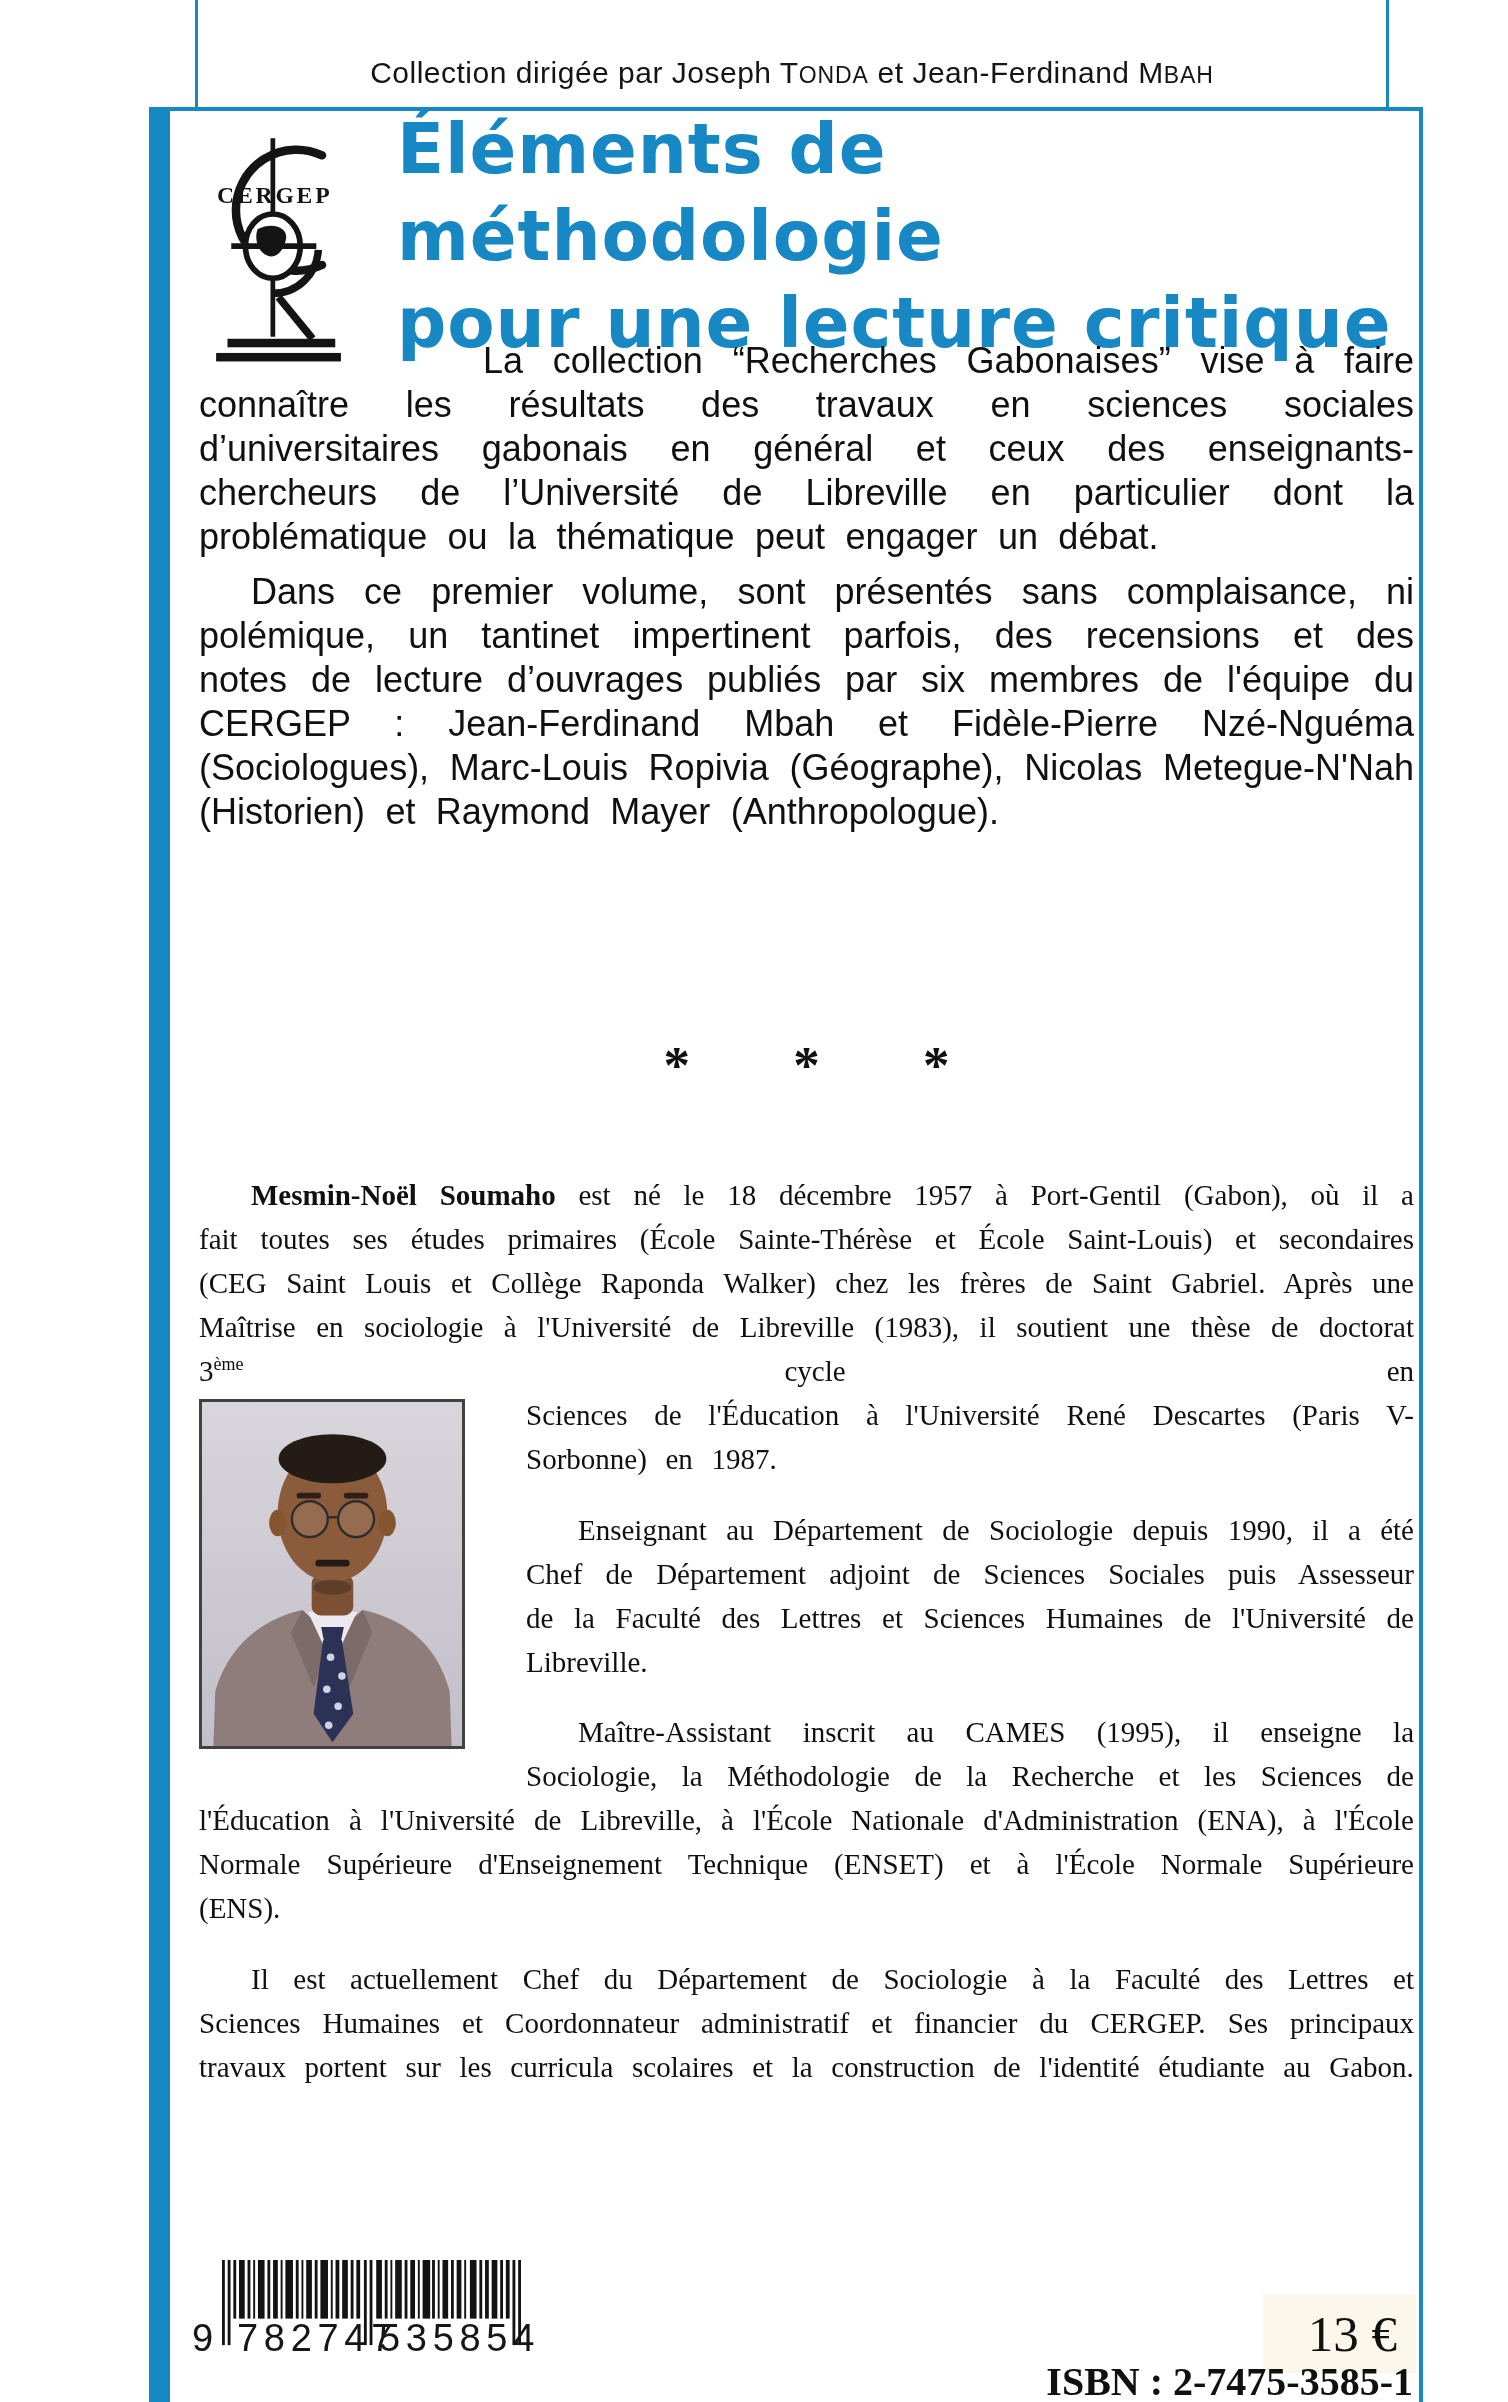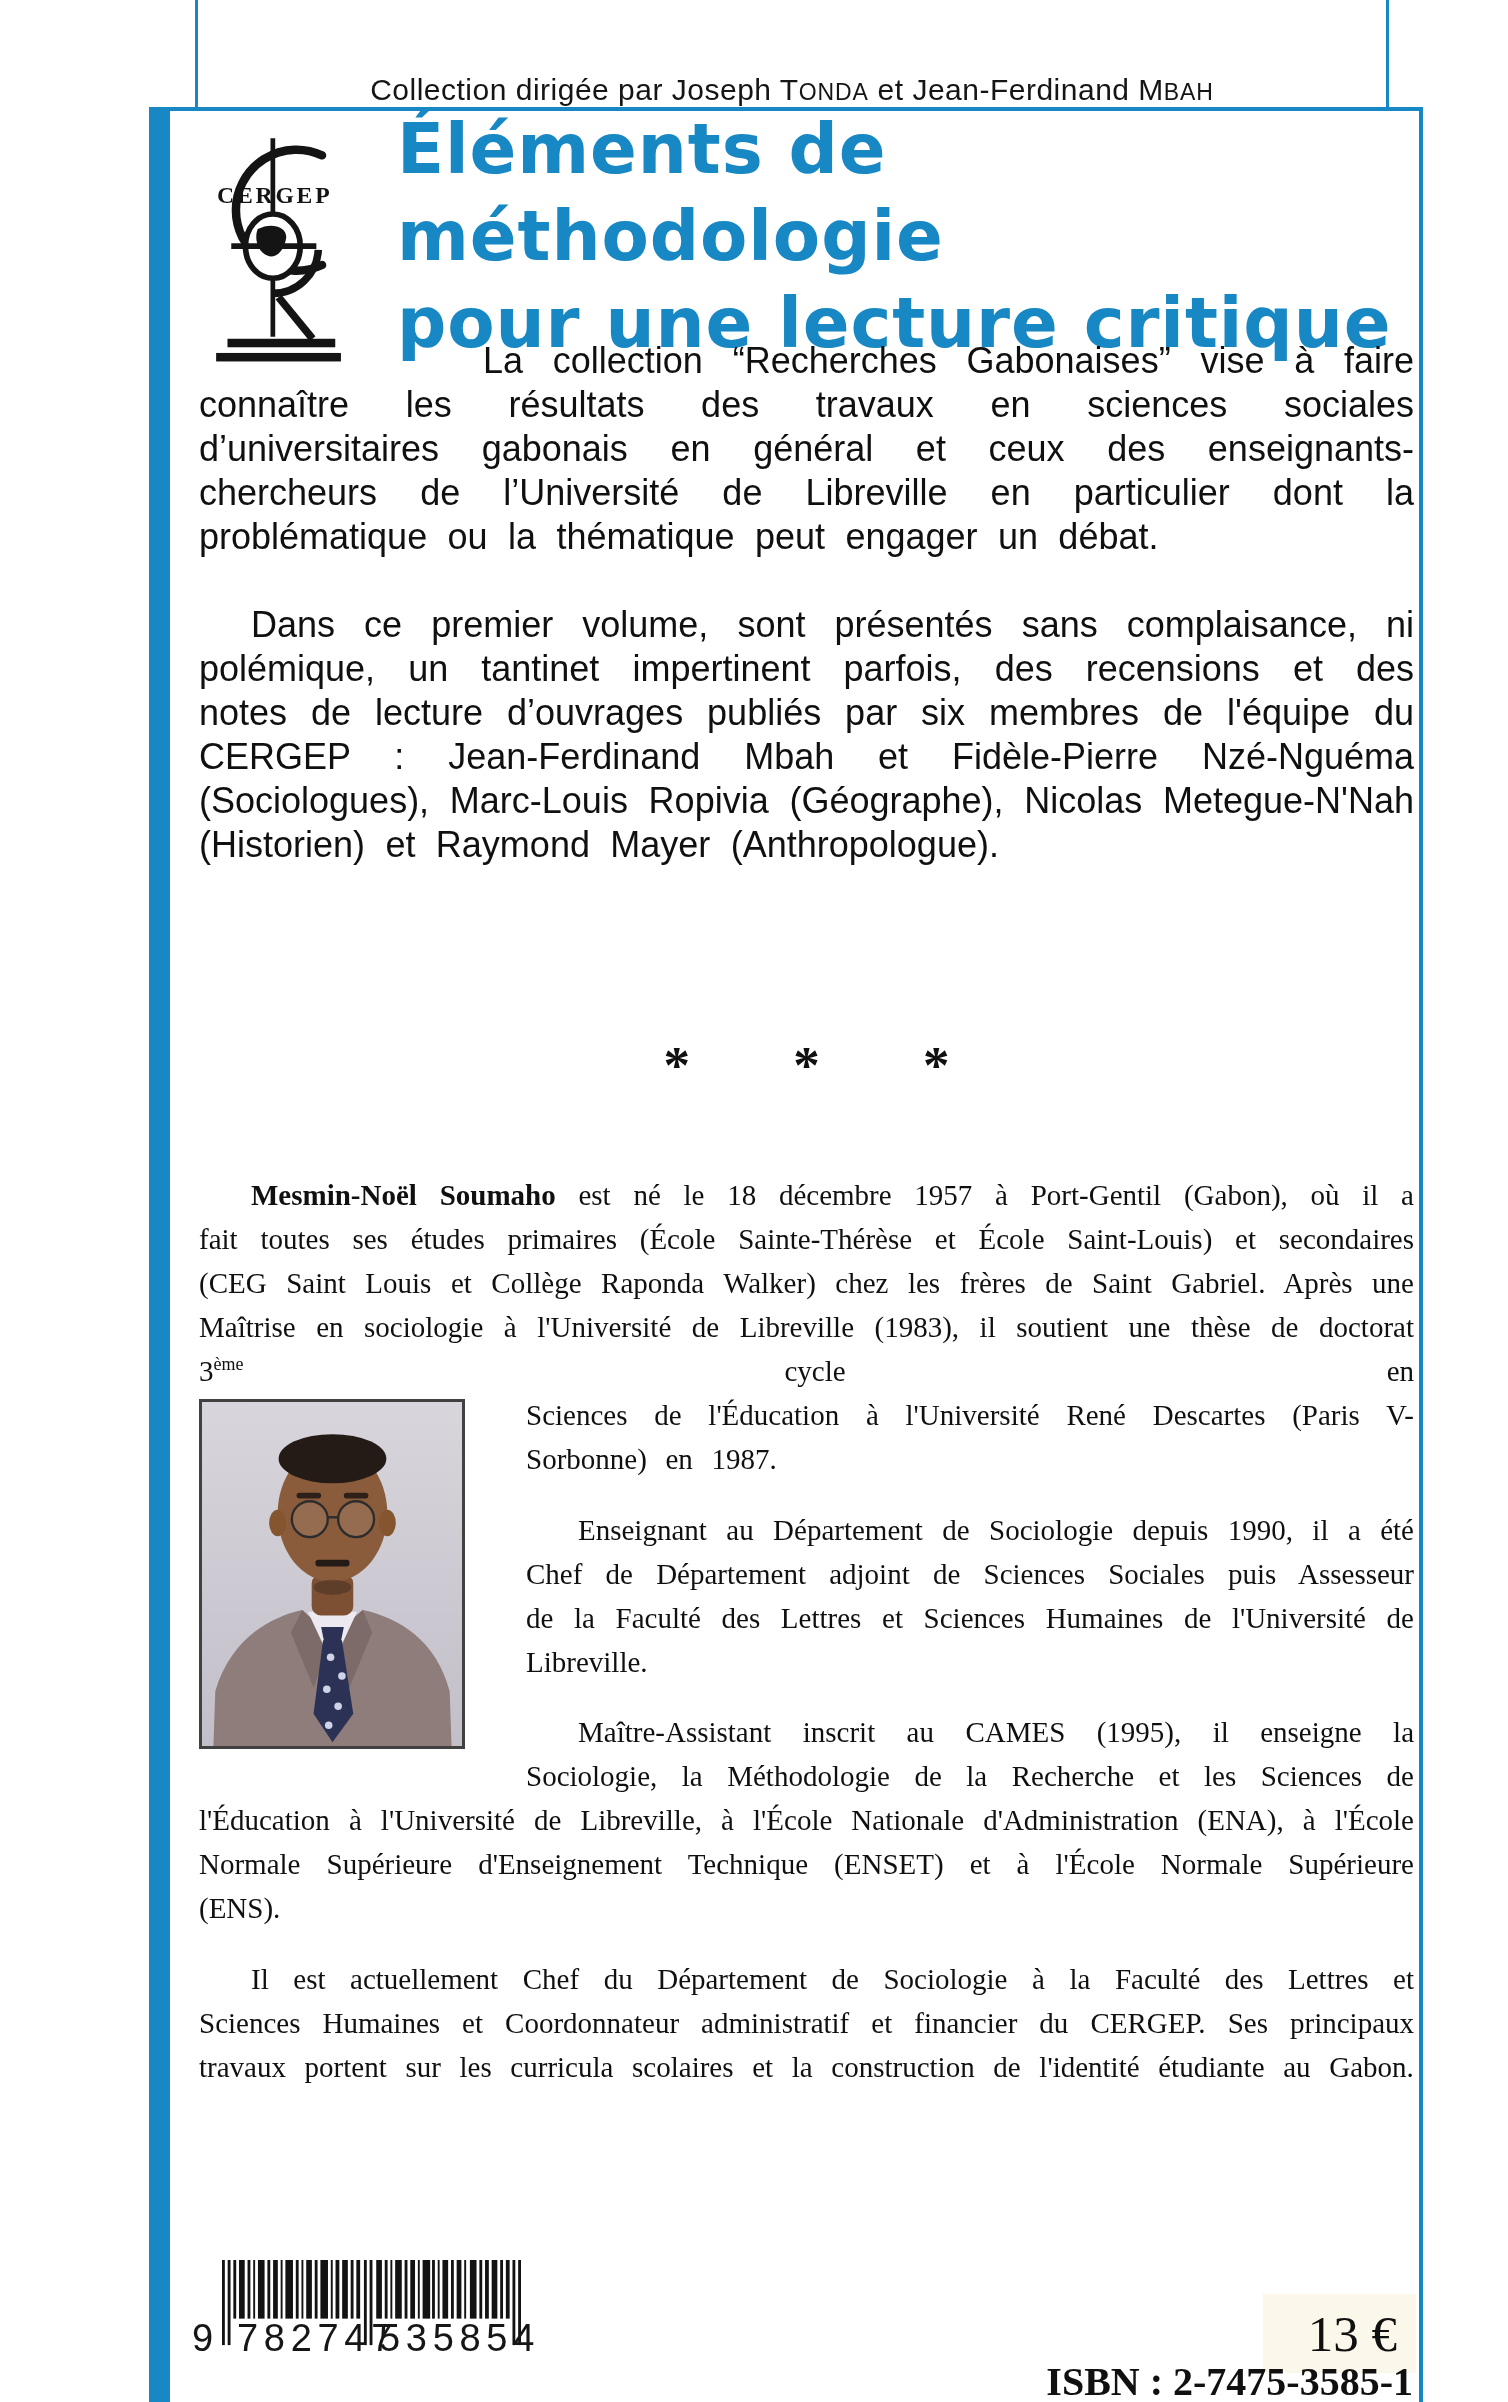--- a/index.html
+++ b/index.html
@@ -10,20 +10,21 @@
     overflow:hidden;
     font-family:"Liberation Sans", sans-serif;
     color:#101010;
   }
   
   .header-box{
     position:absolute;left:195px;top:0;width:1194px;height:107px;
     border-left:3.8px solid #1788c3;border-right:3.8px solid #1788c3;
     box-sizing:border-box;
     display:flex;flex-direction:column;justify-content:flex-end;align-items:center;
+    padding-bottom:17px;
   }
   .collection-line{
     font-size:30px;letter-spacing:0.5px;white-space:nowrap;color:#151515;
   }
   .collection-line .sc{font-size:23px;letter-spacing:0.9px;}
   
   .frame{
     position:absolute;left:149px;top:107px;width:1274px;height:2296px;
     border-left:21px solid #1788c3;
     border-top:4.7px solid #1788c3;
@@ -43,21 +44,21 @@
   }
   
   .intro{
     position:absolute;left:199px;top:339px;width:1215px;
     font-size:36px;line-height:44px;
     word-spacing:10.4px;
     text-align:justify;
   }
   .intro p{margin:0;}
   .intro .p1{text-indent:284px;}
-  .intro .p2,.intro .p3{text-indent:52px;margin-top:44px;}
+  .intro .p2,.intro .p3{text-indent:52px;margin-top:11px;}
   
   .stars{
     position:absolute;left:199px;top:1035px;width:1215px;
     text-align:center;
     font-family:"Liberation Serif", serif;font-weight:bold;
     font-size:53px;letter-spacing:45px;padding-left:45px;box-sizing:border-box;
     color:#101010;
   }
   
   .bio{

